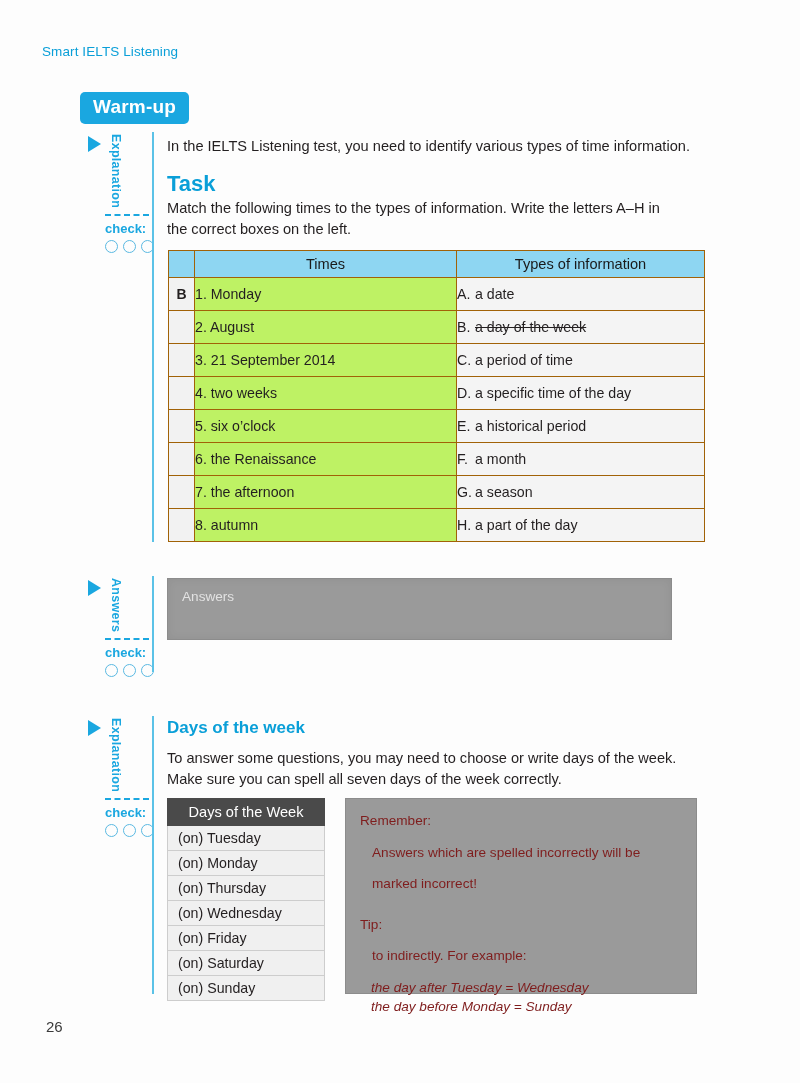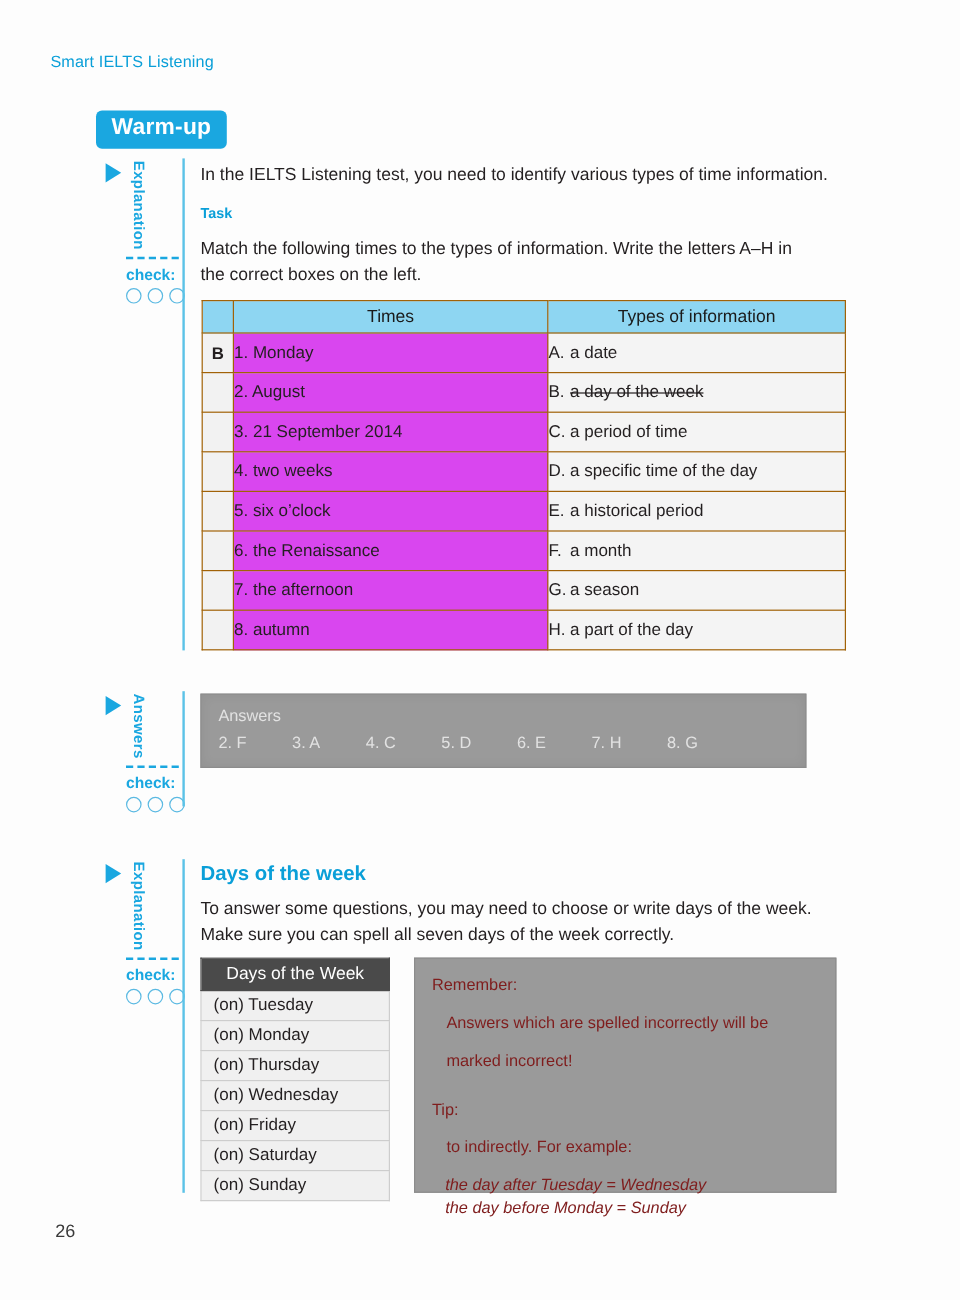--- a/index.html
+++ b/index.html
@@ -63,39 +63,39 @@
   
   .vrule { position:absolute; width:2px; background:#5bc2e7; }
 
   
   .para {
     position:absolute;
     font-size:14.6px; line-height:21px; color:#231f20;
   }
   .sec-title {
     position:absolute;
-    color:#0a9fd8; font-weight:bold; font-size:12px;
+    color:#0a9fd8; font-weight:bold; font-size:22px;
   }
 
   
   .match-table {
     position:absolute;
     border:1.6px solid #47b7e3;
     border-collapse:collapse;
     background:#fafafa;
     font-size:14.2px;
   }
   .match-table td, .match-table th { border:1px solid #a16207; padding:0; }
   .match-table thead th {
     background:#8ed6f2; color:#1a1a1a; font-weight:normal;
     font-size:14.6px; text-align:center; height:27px;
   }
   .match-table thead th.blank { background:#8ed6f2; }
   .mt-letter { width:26px; text-align:center; font-weight:bold; font-size:14px; background:#f2f2f2; }
-  .mt-time  { width:262px; padding:7px 0 7px 14px; background:#d946ef; height:33px; }
+  .mt-time  { width:262px; padding:7px 0 7px 14px; background:#bef264; height:33px; }
   .mt-type  { width:248px; padding:7px 0 7px 13px; background:#f4f4f4; height:33px; }
   .mt-type .lt { display:inline-block; width:18px; }
   .struck { text-decoration: line-through; text-decoration-thickness:1px; }
 
   
   .answers-box {
     position:absolute;
     background:#9a9a9a;
     border:1px solid #8c8c8c;
     color:#e2e2e2;
@@ -239,29 +239,20 @@
     <div class="circles">
       <div class="circ"></div>
       <div class="circ"></div>
       <div class="circ"></div>
     </div>
   </div>
   <div class="vrule" style="left:152px; top:576px; height:96px;"></div>
 
   <div class="answers-box" style="left:167px; top:578px; width:505px; height:62px;">
     <div class="ans-title">Answers</div>
-    <div class="answers-row">
-        <span>2. F</span>
-        <span>3. A</span>
-        <span>4. C</span>
-        <span>5. D</span>
-        <span>6. E</span>
-        <span>7. H</span>
-        <span>8. G</span>
-      </div>
   </div>
 
   <div class="side-marker" style="left:88px; top:718px;">
     <div class="side-row">
       <div class="tri"></div>
       <div class="vlabel">Explanation</div>
     </div>
     <div class="dashes" style="margin-top:6px;"></div>
     <div class="check-label">check:</div>
     <div class="circles">

